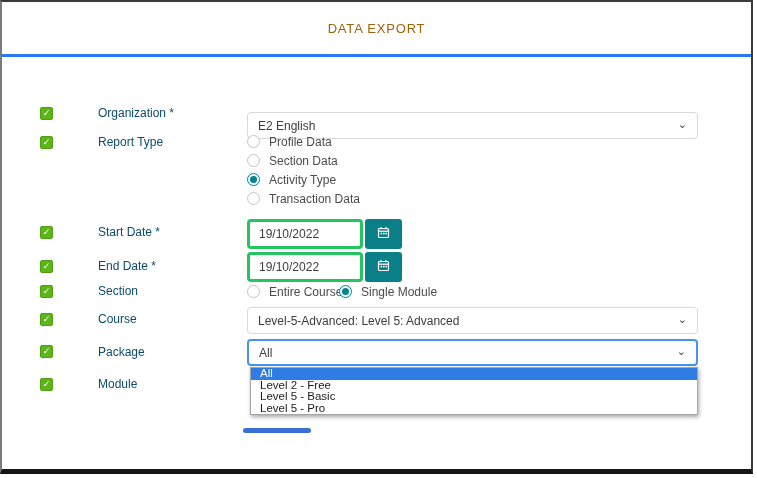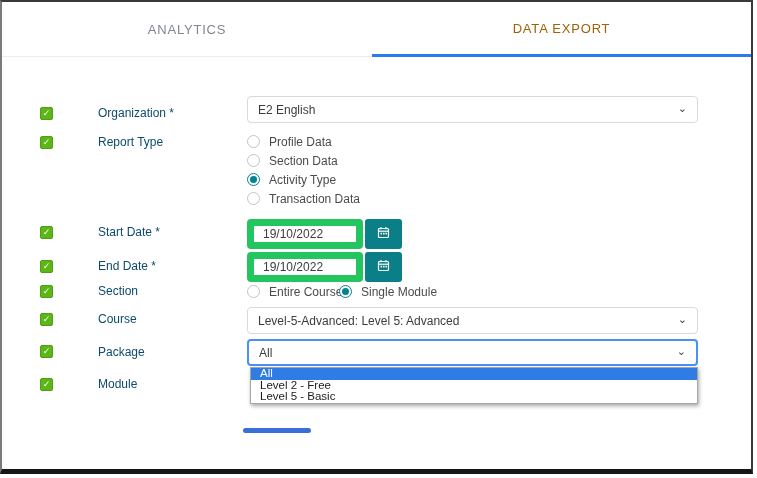--- a/index.html
+++ b/index.html
@@ -46,21 +46,21 @@
     font-size:12px; color:#3c3c3c;
     padding:0 10px; cursor:pointer;
   }
   .selectbox .val { flex:1; white-space:nowrap; overflow:hidden; }
   .chev { font-size:11px; color:#444; line-height:10px; margin-top:-4px; }
   .selectbox.focused { border:2px solid #4a90f5; }
 
   .dateinput {
     position:absolute; left:245px; width:116px; height:30px;
     box-sizing:border-box;
-    border:7px solid #22c55e; border-radius:4px;
+    border:3px solid #22c55e; border-radius:4px;
     font-family:"Liberation Sans", sans-serif;
     font-size:12px; color:#3c3c3c; padding:0 9px; outline:none;
   }
   .calbtn {
     position:absolute; left:363px; width:37px; height:30px;
     background:#0b7f87; border:none; border-radius:3px;
     display:flex; align-items:center; justify-content:center; cursor:pointer;
   }
 
   .radio {
@@ -93,27 +93,26 @@
     position:absolute; left:241px; top:426px; width:68px; height:5px;
     background:#3a6fd8; border-radius:2.5px; z-index:1;
   }
 </style>
 </head>
 <body>
 
 <div class="frame">
 
   <div class="tabs">
-    <div class="tab tab-inactive">ANALYTICS</div>
     <div class="tab tab-active">DATA EXPORT</div>
   </div>
 
   <span class="checkbox" style="top:105px">✓</span>
   <span class="flabel" style="top:105px">Organization *</span>
-  <div class="selectbox" style="top:94px">
+  <div class="selectbox" style="top:110px">
     <span class="val">E2 English</span>
     <span class="chev">⌄</span>
   </div>
 
   <span class="checkbox" style="top:134px">✓</span>
   <span class="flabel" style="top:134px">Report Type</span>
 
   <span class="radio" style="left:245px; top:133px"></span>
   <span class="rlabel" style="left:267px; top:134px">Profile Data</span>
 
@@ -183,15 +182,16 @@
 
   <span class="checkbox" style="top:376px">✓</span>
   <span class="flabel" style="top:376px">Module</span>
 
   <div class="export-partial"></div>
 
   <div class="popup">
     <div class="opt hl">All</div>
     <div class="opt">Level 2 - Free</div>
     <div class="opt">Level 5 - Basic</div>
+    <div class="opt">Level 5 - Pro</div>
   </div>
 
 </div>
 
 </body></html>

